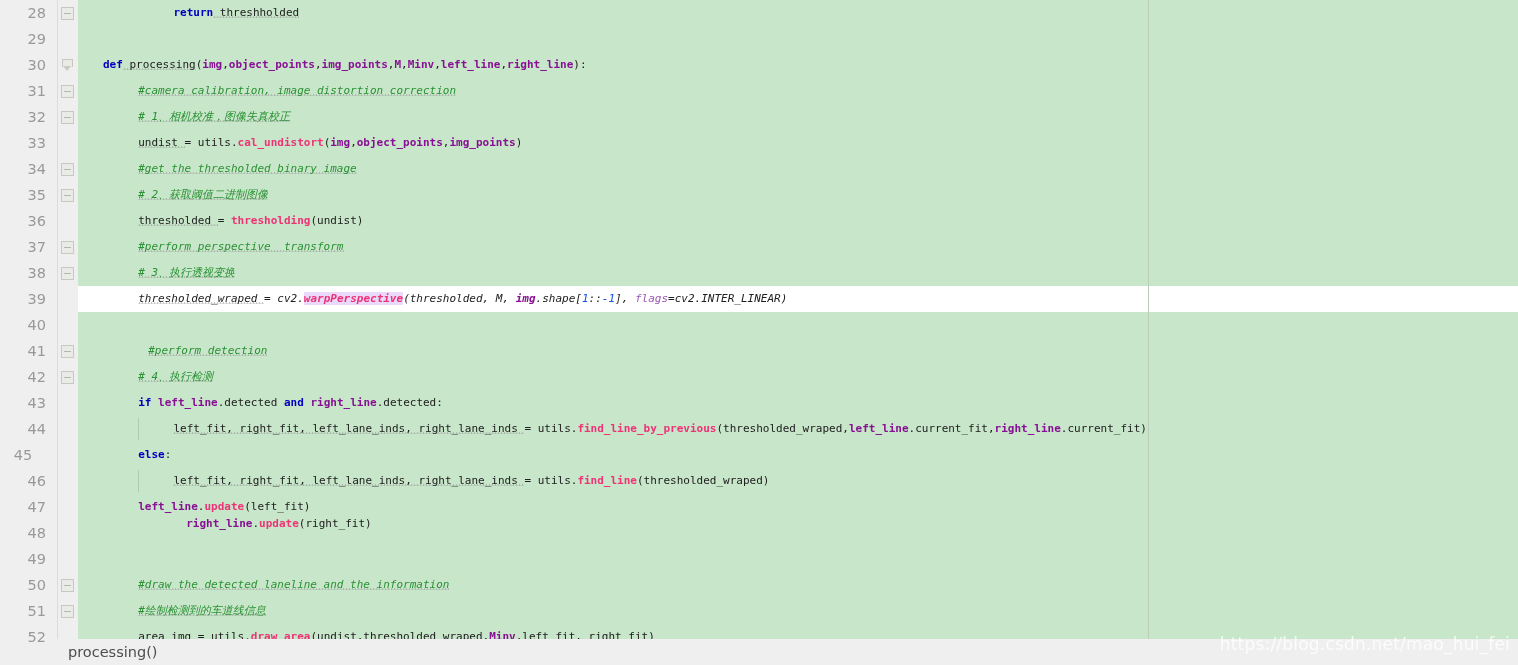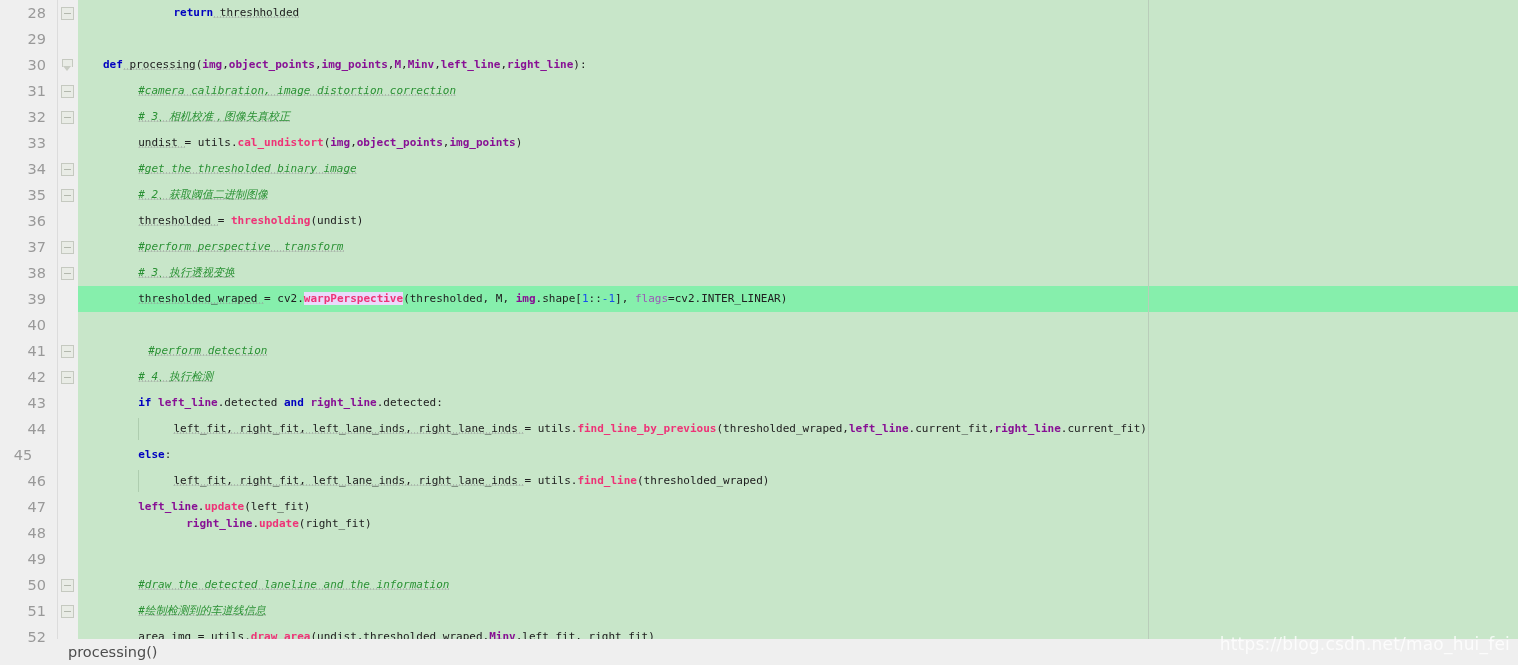--- a/index.html
+++ b/index.html
@@ -121,21 +121,22 @@
     font-size: 11px;
     color: #202020;
   }
   .row .txt {
     position: absolute;
     left: 25px;
     top: 0;
     white-space: pre;
   }
   .row.current {
-    background: #86efac;
+    background: #ffffff;
+    font-style: italic;
   }
   
   .current-gutter {
     position: absolute;
     left: 0; top: 273px;
     width: 57px; height: 26px;
     background: #fcf8e3;
     z-index: 2;
   }
   .current-fold {
@@ -215,21 +216,21 @@
 <body>
 
 <div class="editor">
 
   <div class="code-area" id="code-area">
     <div class="margin-guide"></div>
   <div class="row" style="top: 0px;"><span class="txt" style="left: 95.4px;"><span class="kw">return</span><span class="plain wavy"> threshholded</span></span></div>
       <div class="row" style="top: 26px;"><span class="txt" style="left: 25px;"></span></div>
       <div class="row" style="top: 52px;"><span class="txt" style="left: 25px;"><span class="kw">def</span><span class="plain wavy"> processing</span><span class="plain">(</span><span class="par">img</span><span class="plain">,</span><span class="par">object_points</span><span class="plain">,</span><span class="par">img_points</span><span class="plain">,</span><span class="par">M</span><span class="plain">,</span><span class="par">Minv</span><span class="plain">,</span><span class="par">left_line</span><span class="plain">,</span><span class="par">right_line</span><span class="plain">):</span></span></div>
       <div class="row" style="top: 78px;"><span class="txt" style="left: 60.2px;"><span class="cmt wavy">#camera calibration, image distortion correction</span></span></div>
-      <div class="row" style="top: 104px;"><span class="txt" style="left: 60.2px;"><span class="cmt wavy"># 3、相机校准，图像失真校正</span></span></div>
+      <div class="row" style="top: 104px;"><span class="txt" style="left: 60.2px;"><span class="cmt wavy"># 1、相机校准，图像失真校正</span></span></div>
       <div class="row" style="top: 130px;"><span class="txt" style="left: 60.2px;"><span class="plain wavy">undist </span><span class="plain">= utils.</span><span class="fn">cal_undistort</span><span class="plain">(</span><span class="par">img</span><span class="plain">,</span><span class="par">object_points</span><span class="plain">,</span><span class="par">img_points</span><span class="plain">)</span></span></div>
       <div class="row" style="top: 156px;"><span class="txt" style="left: 60.2px;"><span class="cmt wavy">#get the thresholded binary image</span></span></div>
       <div class="row" style="top: 182px;"><span class="txt" style="left: 60.2px;"><span class="cmt wavy"># 2、获取阈值二进制图像</span></span></div>
       <div class="row" style="top: 208px;"><span class="txt" style="left: 60.2px;"><span class="plain wavy">thresholded </span><span class="plain">= </span><span class="fn">thresholding</span><span class="plain">(undist)</span></span></div>
       <div class="row" style="top: 234px;"><span class="txt" style="left: 60.2px;"><span class="cmt wavy">#perform perspective  transform</span></span></div>
       <div class="row" style="top: 260px;"><span class="txt" style="left: 60.2px;"><span class="cmt wavy"># 3、执行透视变换</span></span></div>
       <div class="row current" style="top: 286px;"><span class="txt" style="left: 60.2px;"><span class="plain wavy">thresholded_wraped </span><span class="plain">= cv2.</span><span class="fn hl">warpPerspective</span><span class="plain">(thresholded, M, </span><span class="par">img</span><span class="plain">.shape[</span><span class="num">1</span><span class="plain">::</span><span class="num">-1</span><span class="plain">], </span><span class="kwarg">flags</span><span class="plain">=cv2.INTER_LINEAR)</span></span></div>
       <div class="row" style="top: 312px;"><span class="txt" style="left: 25px;"></span></div>
       <div class="row" style="top: 338px; margin-left: 10px;"><span class="txt" style="left: 60.2px;"><span class="cmt wavy">#perform detection</span></span></div>
       <div class="row" style="top: 364px;"><span class="txt" style="left: 60.2px;"><span class="cmt wavy"># 4、执行检测</span></span></div>

